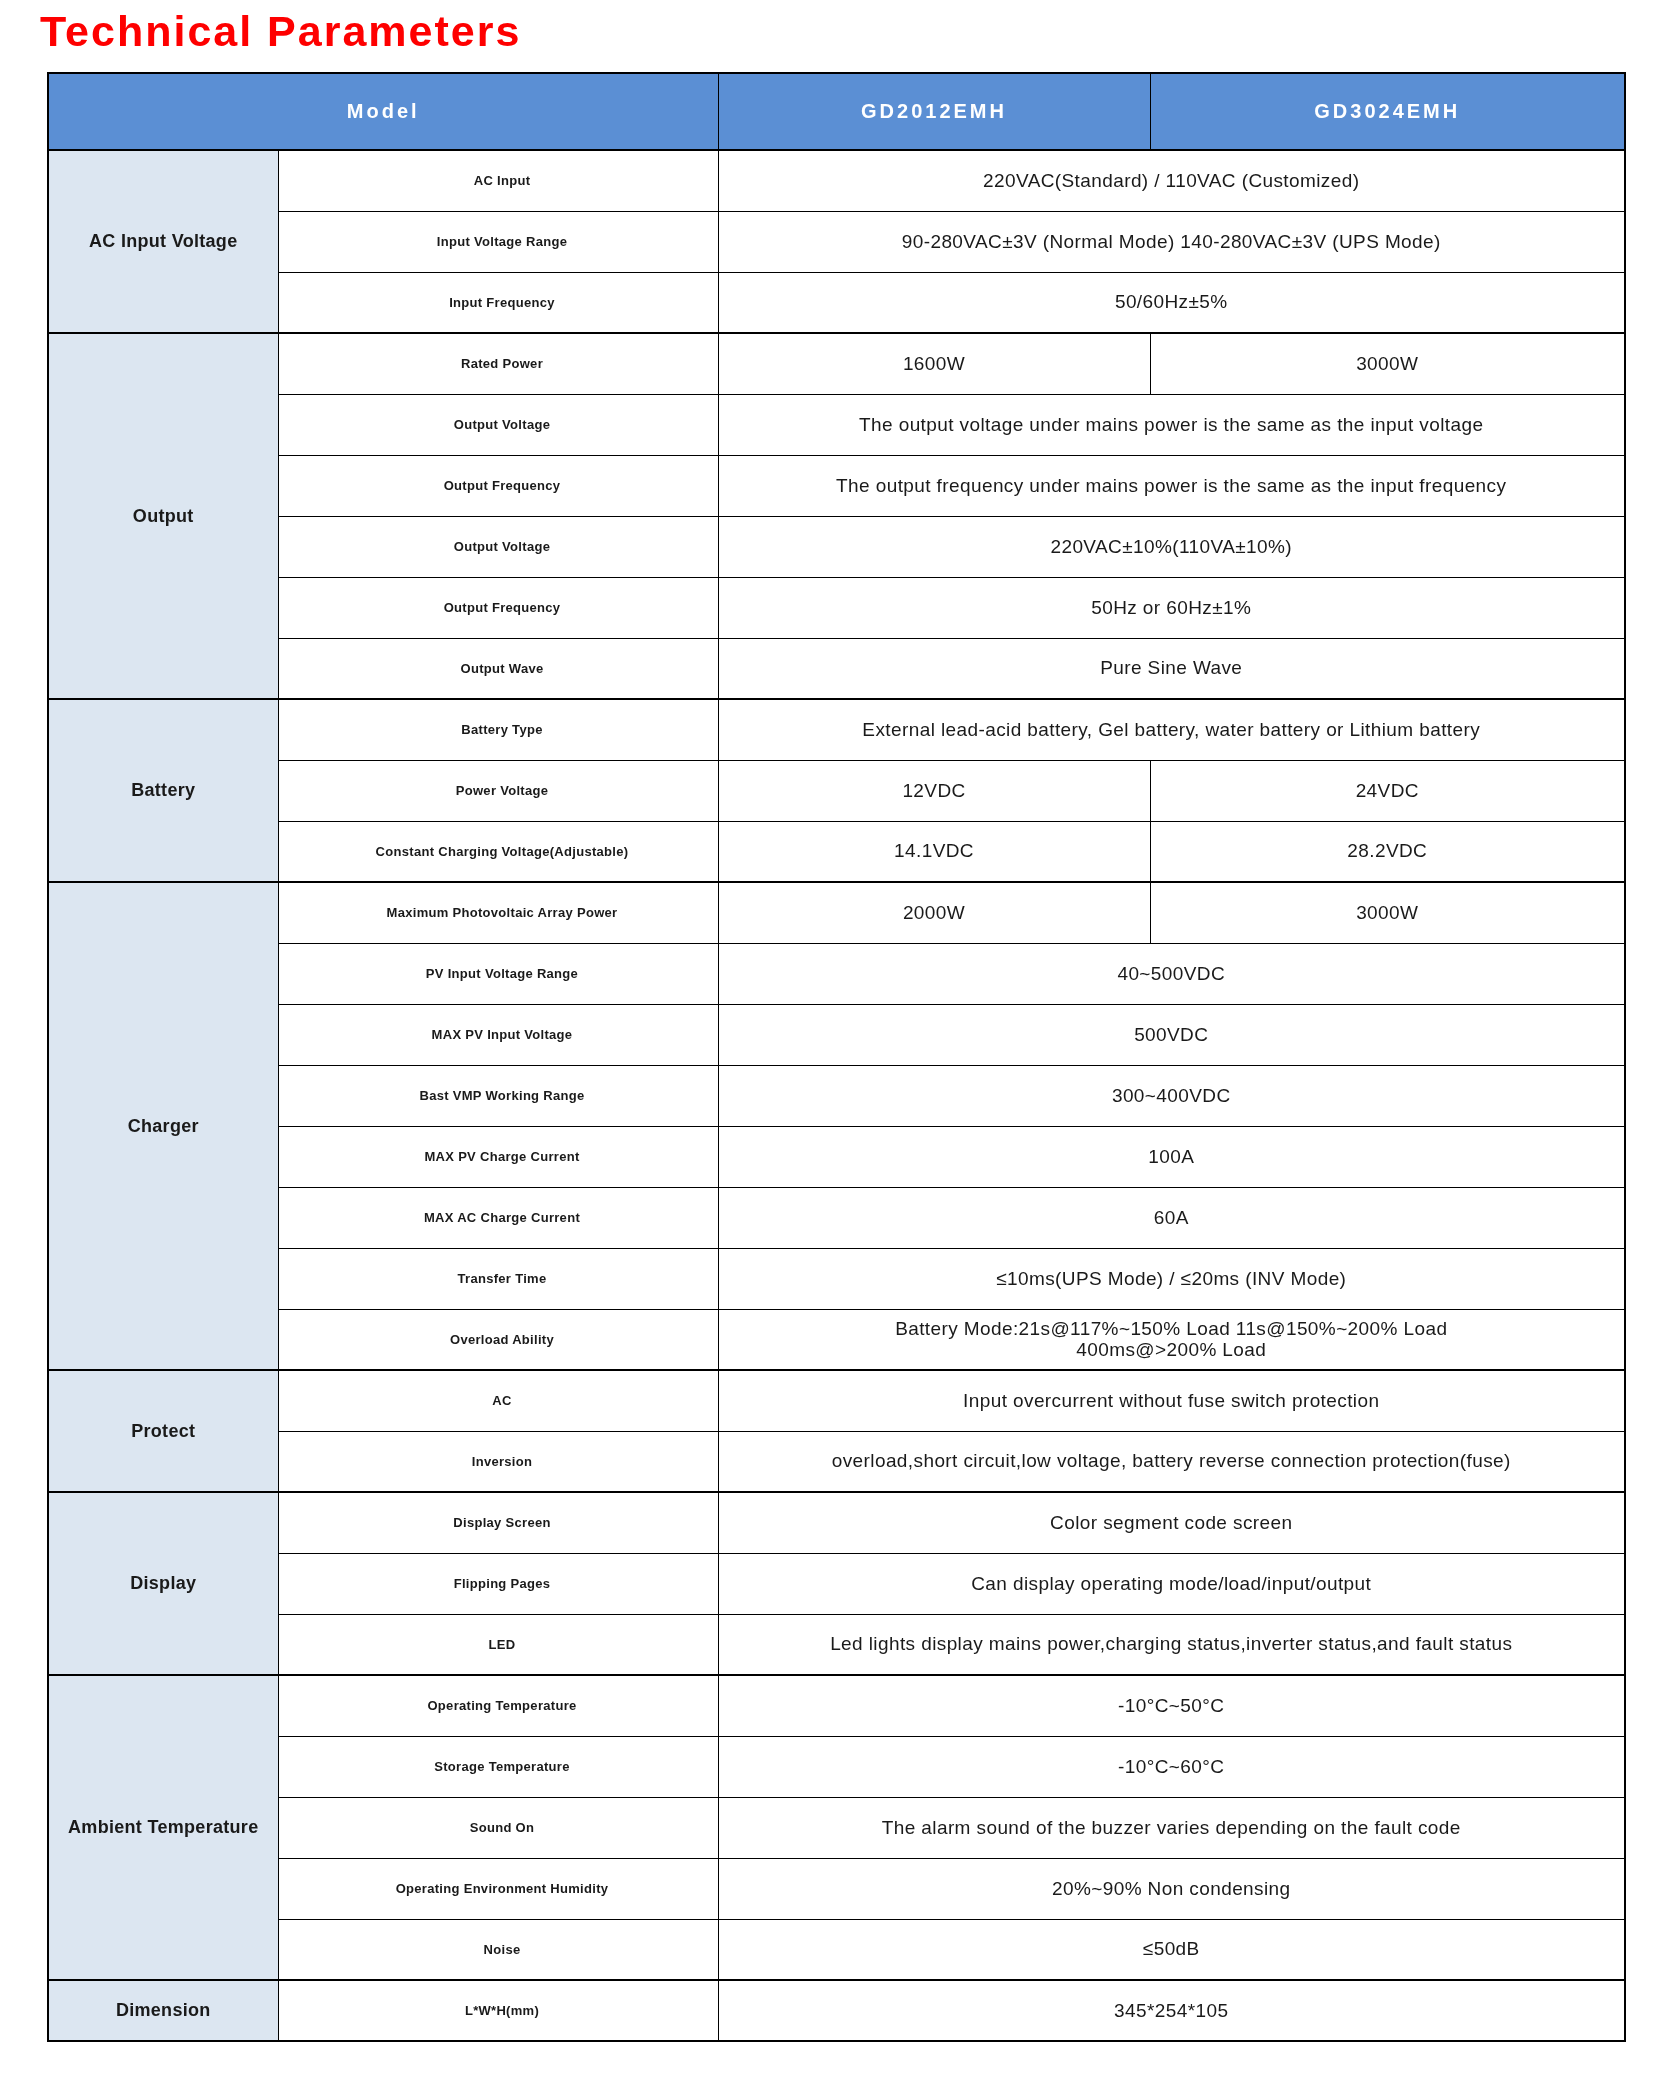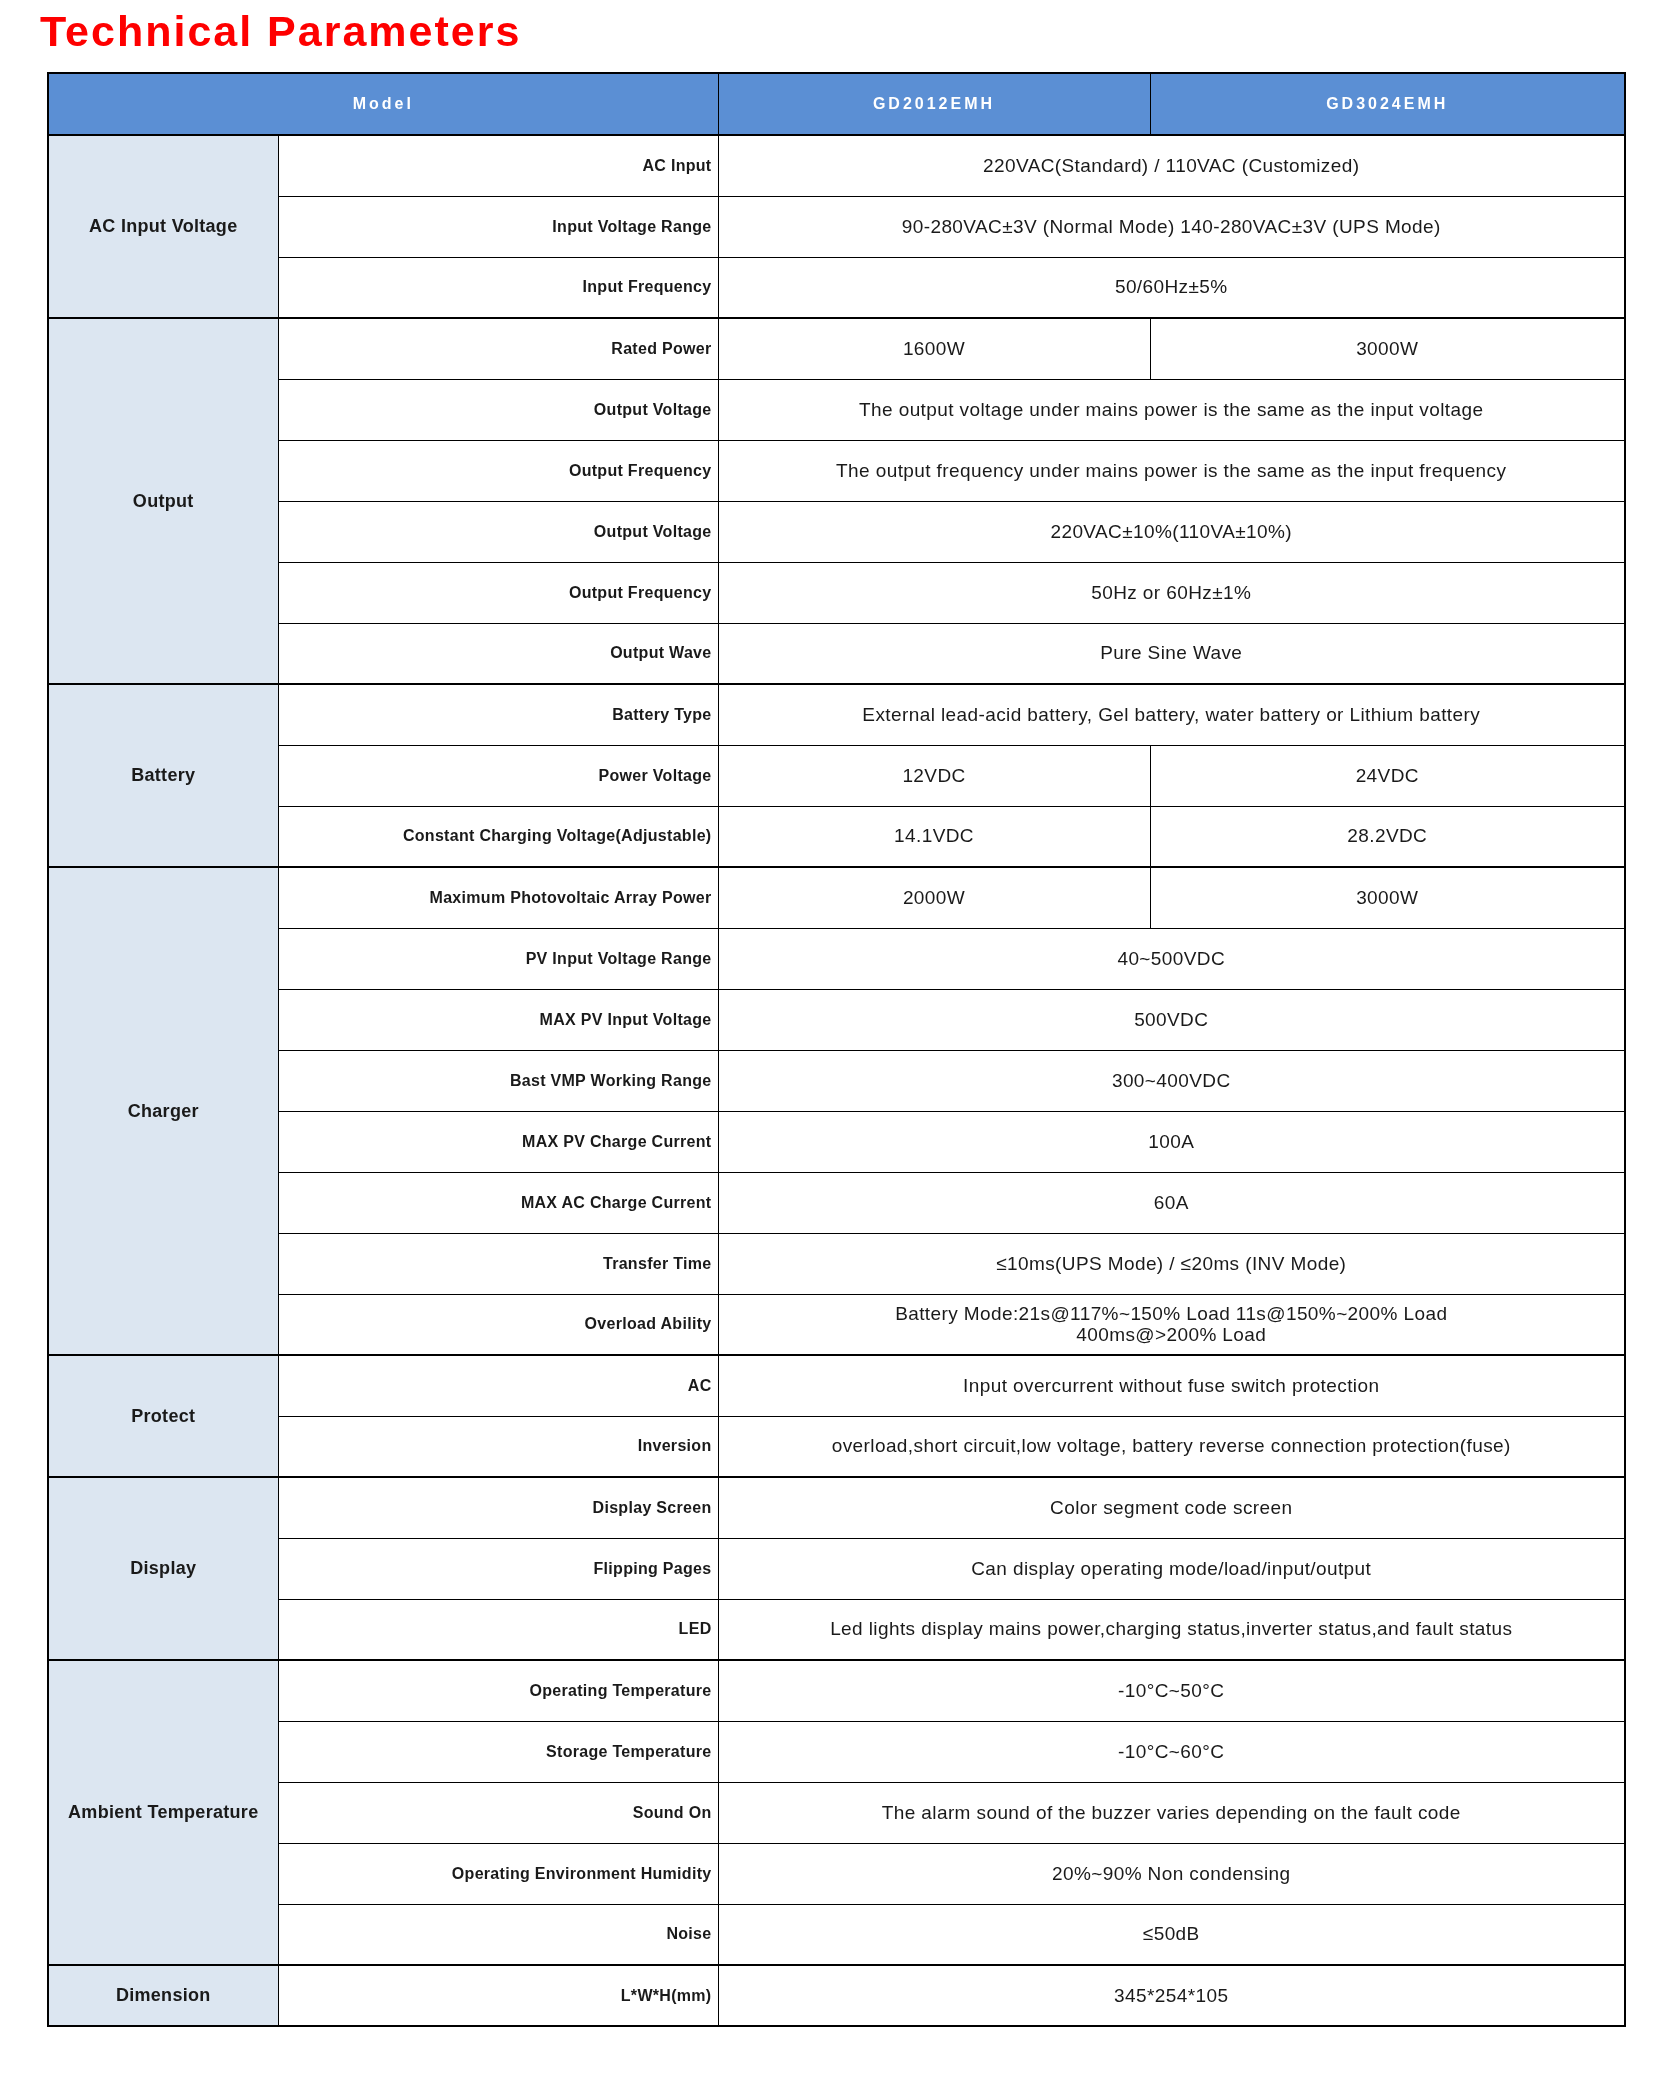--- a/index.html
+++ b/index.html
@@ -37,40 +37,40 @@
   col.c-cat{width:230px;}
   col.c-param{width:440px;}
   col.c-v1{width:432px;}
   col.c-v2{width:475px;}
   th,td{
     border:1px solid var(--border);
     padding:2px 6px;
     overflow:hidden;
   }
   th{
-    height:62px;
+    height:77px;
     background:var(--header_bg);
     color:var(--header_text);
-    font-size:16px;
+    font-size:20px;
     font-weight:bold;
     letter-spacing:3px;
     text-align:center;
   }
   td{height:61px;}
   td.cat{
     background:var(--category_bg);
     font-weight:bold;
     font-size:18px;
     text-align:center;
     letter-spacing:0.3px;
   }
   td.param{
     font-weight:bold;
-    font-size:16px;
-    text-align:right;
+    font-size:13px;
+    text-align:center;
     padding-left:14px;
     letter-spacing:0.3px;
   }
   td.val{
     font-size:19px;
     text-align:center;
     letter-spacing:0.4px;
   }
   td.val .line{line-height:21px;}
   tr.sec td{border-top:2px solid var(--border);}

